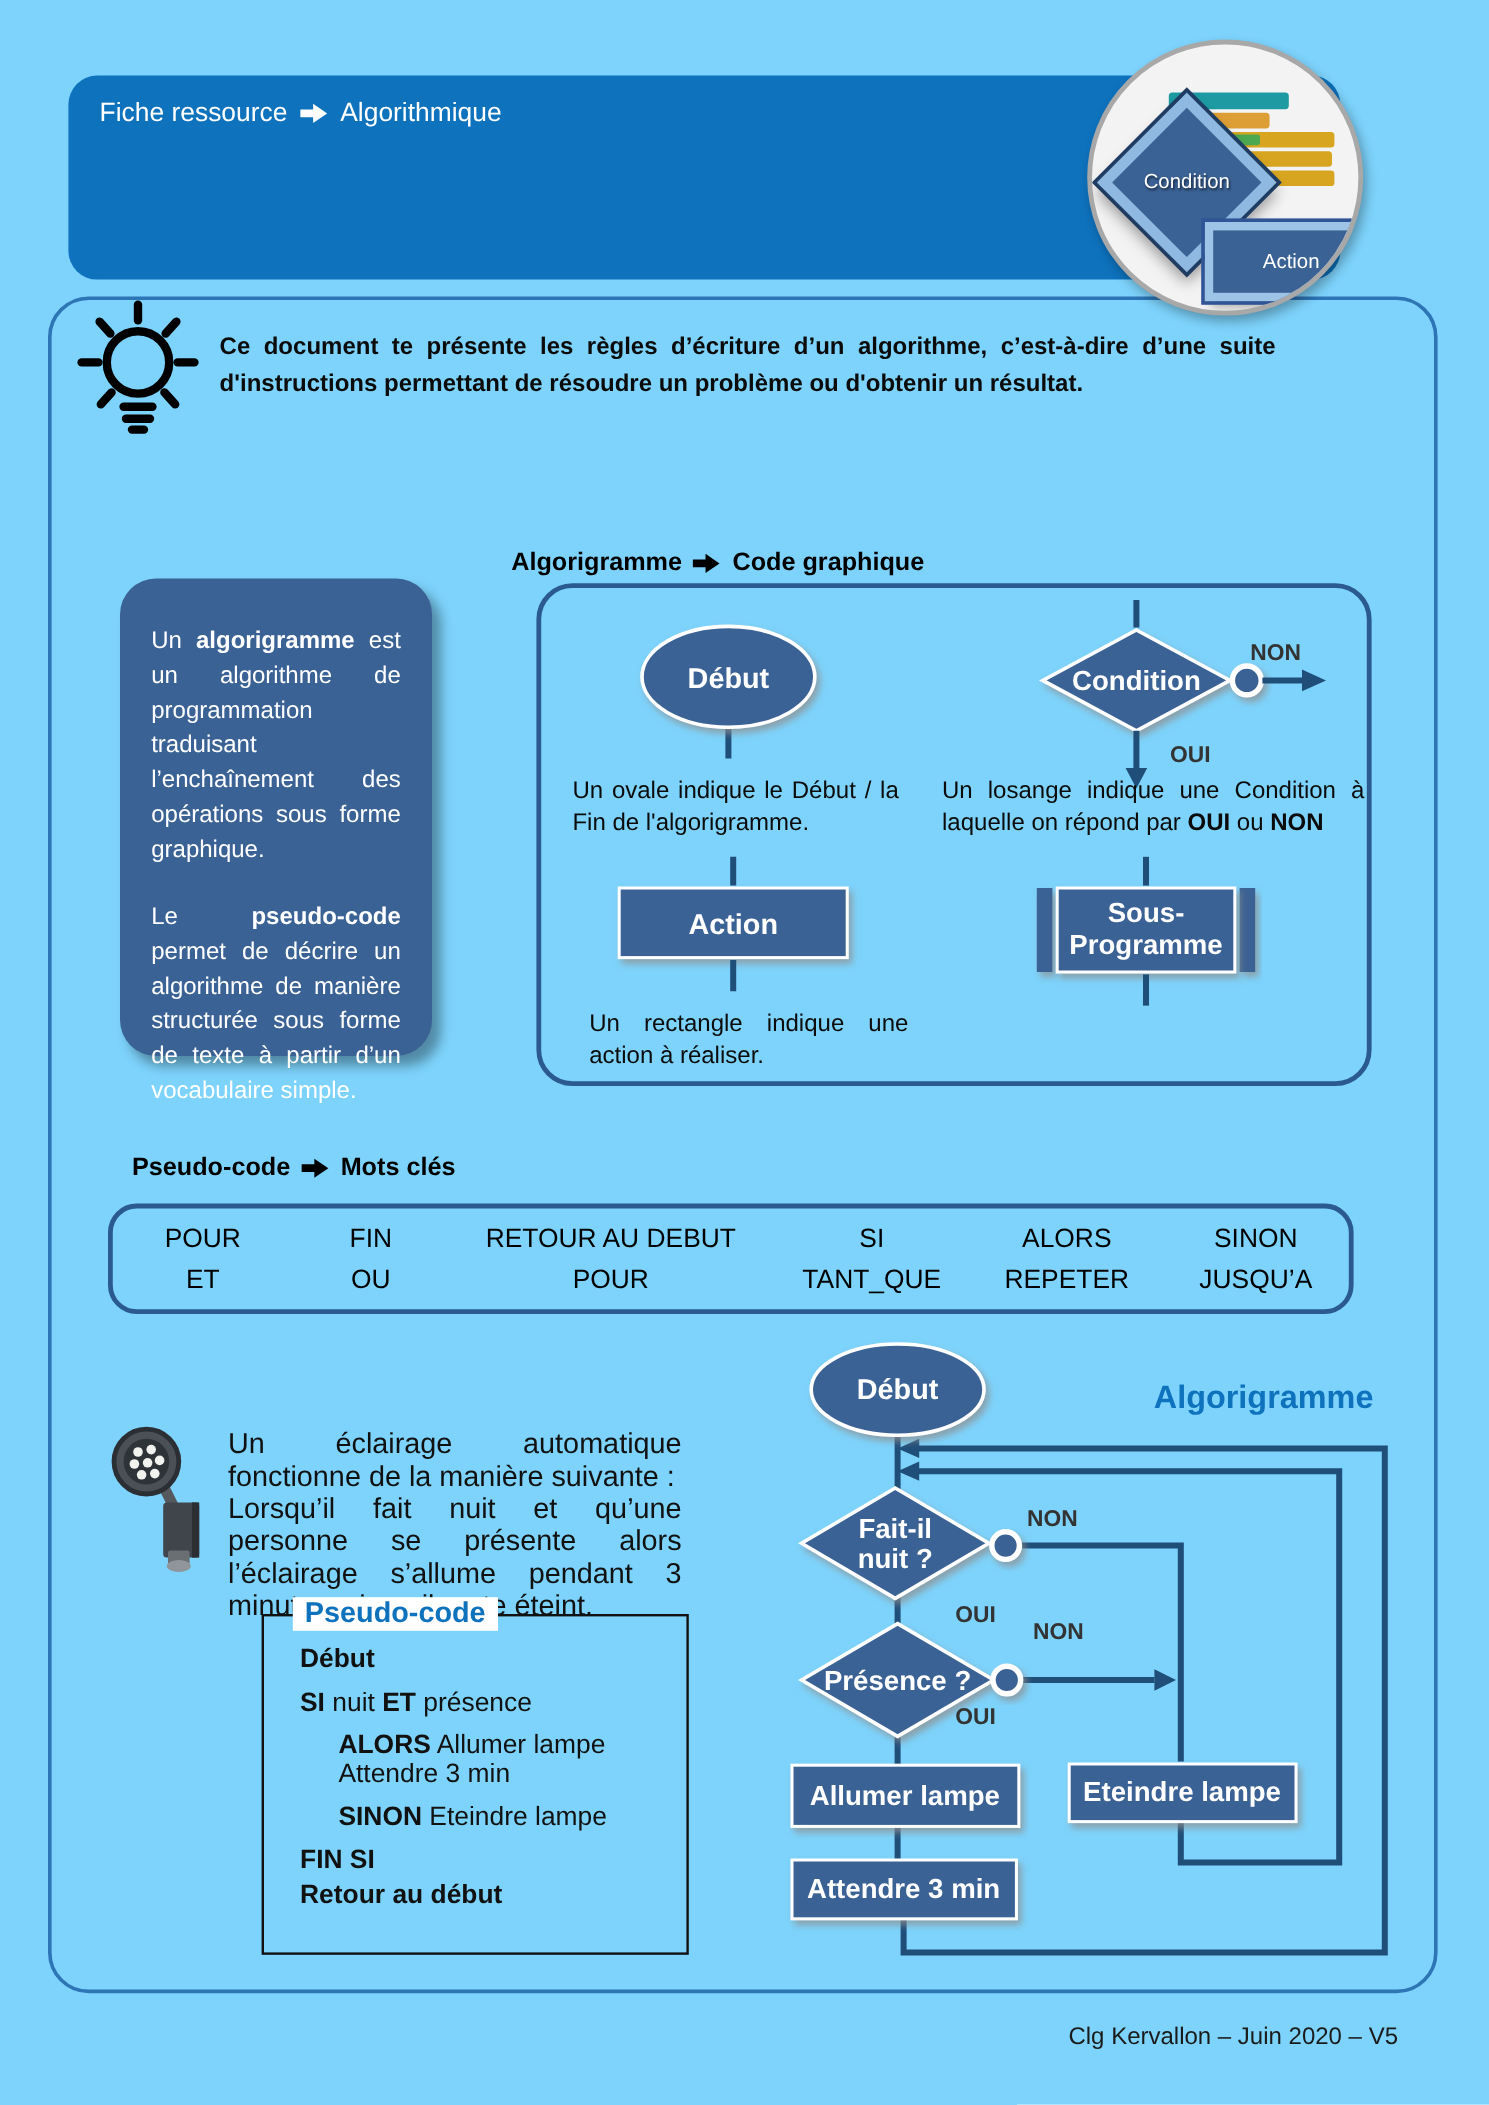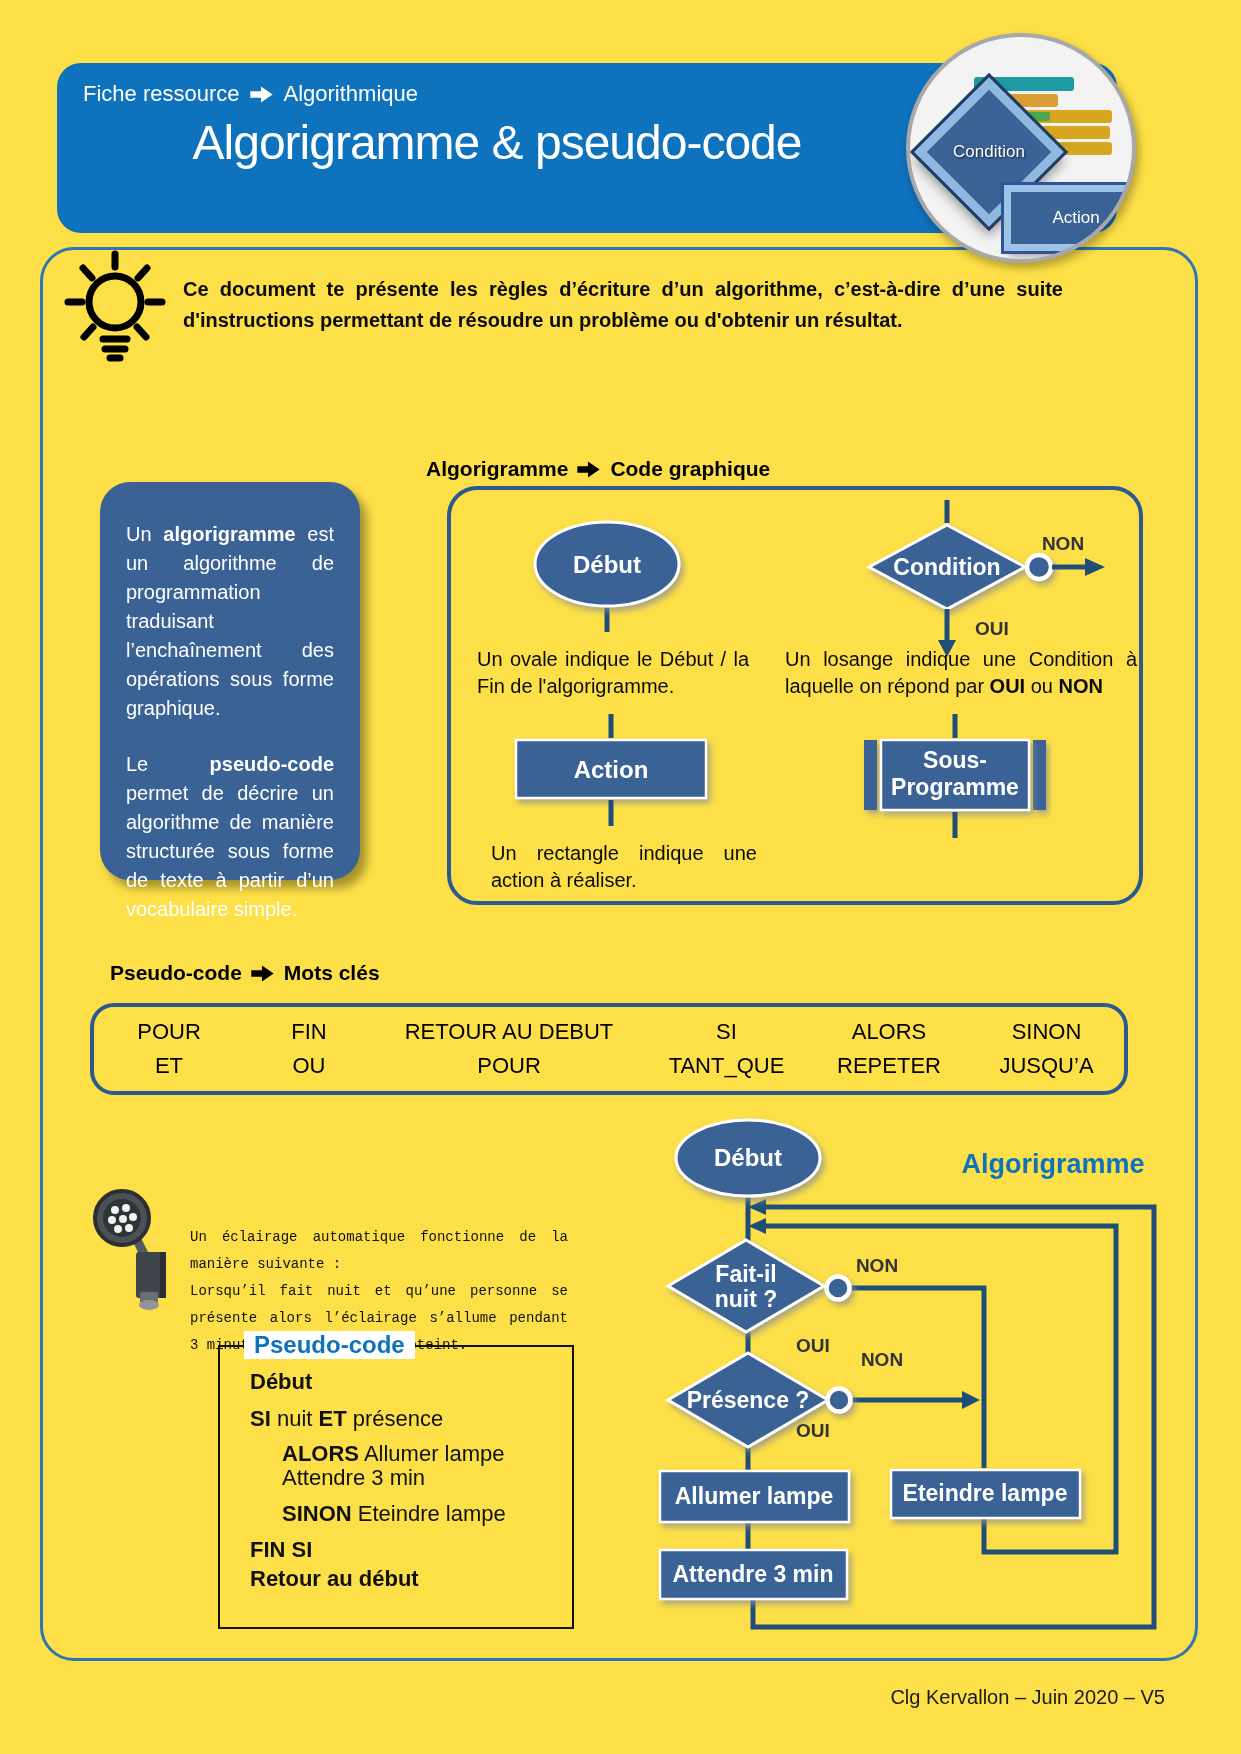--- a/index.html
+++ b/index.html
@@ -1,16 +1,16 @@
 <!DOCTYPE html>
 <html lang="fr"><head>
 <meta charset="utf-8">
 <style>
   html,body{margin:0;padding:0;background:#fff;}
-  .page{position:relative;width:1241px;height:1754px;background:#fde047;overflow:hidden;
+  .page{position:relative;width:1241px;height:1754px;background:#7dd3fc;overflow:hidden;
         font-family:"Liberation Sans",sans-serif;color:#111;}
 
   
   .header{position:absolute;left:57px;top:63px;width:1060px;height:170px;
           background:#0e72bd;border-radius:24px;color:#fff;}
   .breadcrumb{position:absolute;left:26px;top:18px;font-size:22px;display:flex;align-items:center;gap:10px;}
   .header-title{position:absolute;left:50px;top:52px;width:780px;text-align:center;
                 font-size:48px;letter-spacing:-1px;}
   .arrow-glyph{display:inline-block;vertical-align:middle;}
 
@@ -71,22 +71,22 @@
   
   .kw-box{position:absolute;left:90px;top:1003px;width:1038px;height:92px;box-sizing:border-box;
           border:4px solid #2a5a8f;border-radius:24px;display:flex;flex-direction:column;
           justify-content:center;gap:8px;font-size:22px;color:#000;}
   .kw-row{display:flex;}
   .kw-cell{text-align:center;}
   .kw-c1{width:150px;} .kw-c2{width:130px;} .kw-c3{width:270px;}
   .kw-c4{width:165px;} .kw-c5{width:160px;} .kw-c6{width:155px;}
 
   
-  .example-text{position:absolute;left:190px;top:1224px;width:378px;font-size:14px;
-                line-height:27px;font-family:Liberation Mono, monospace;}
+  .example-text{position:absolute;left:190px;top:1190px;width:378px;font-size:24px;
+                line-height:27px;}
   .example-text p{margin:0;text-align:justify;}
 
   .pseudo-box{position:absolute;left:218px;top:1345px;width:352px;height:280px;
               border:2px solid #111;}
   .pseudo-legend{position:absolute;top:-16px;left:24px;background:#fff;padding:0 10px;
                  color:#0e72bd;font-weight:bold;font-size:24px;}
   .pl{position:absolute;left:30px;font-size:22px;white-space:nowrap;}
   .pl.ind{left:62px;}
   .pl1{top:22px;} .pl2{top:59px;} .pl3{top:94px;} .pl4{top:118px;}
   .pl5{top:154px;} .pl6{top:190px;} .pl7{top:219px;}
@@ -110,21 +110,20 @@
 <div class="page">
 
   <div class="header">
     <div class="breadcrumb">
       <span>Fiche ressource</span>
       <svg class="arrow-glyph" width="24" height="17" viewBox="0 0 22 16">
         <polygon points="0,5 10,5 10,0.5 21,8 10,15.5 10,11 0,11" fill="#fff"></polygon>
       </svg>
       <span>Algorithmique</span>
     </div>
-    <div class="header-title">Algorigramme &amp; pseudo-code</div>
   </div>
 
   <div class="badge">
     <div>
       <div class="blk blk1"></div>
       <div class="blk blk2"></div>
       <div class="blk blk3">
           <i></i>
         </div>
       <div class="blk blk4"></div>

